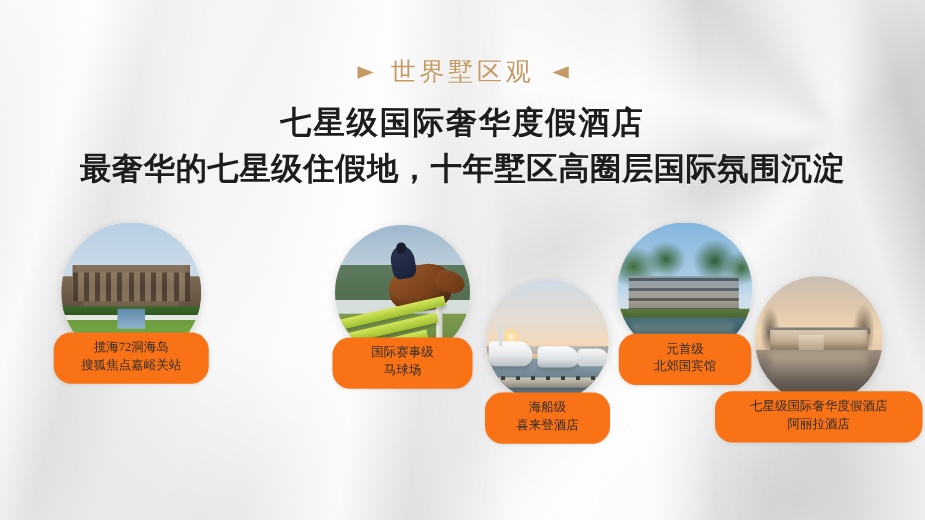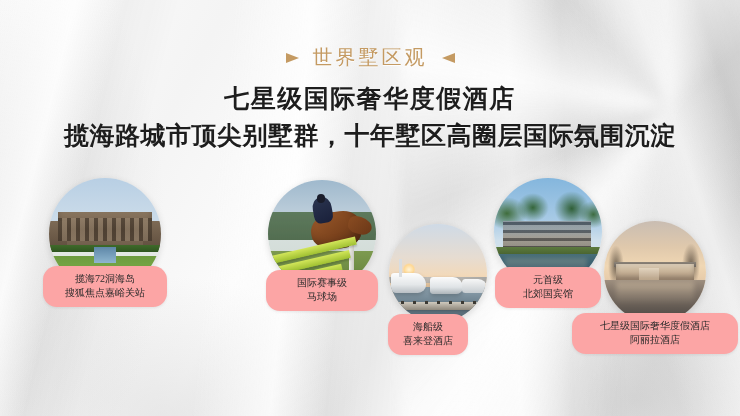--- a/index.html
+++ b/index.html
@@ -91,21 +91,21 @@
   .photo {
     border-radius:50%;
     overflow:hidden;
     position:relative;
     box-shadow:0 2px 7px rgba(0,0,0,.13);
   }
   .photo .layer { position:absolute; inset:0; }
 
   .caption {
     position:absolute;
-    background:#fca5a5;
+    background:#f97316;
     border-radius:14px;
     padding:6px 12px 7px;
     text-align:center;
     color:#2b2b2b;
     font-size:10px;
     line-height:14px;
     white-space:nowrap;
     box-shadow:0 1px 3px rgba(0,0,0,.08);
   }
   .caption .c1 { display:block; }
@@ -262,21 +262,21 @@
   <div class="silk-sheen"></div>
 
   <div class="eyebrow">
     <span class="tri tri-l"></span>
     <span class="eyebrow-text">世界墅区观</span>
     <span class="tri tri-r"></span>
   </div>
 
   <div class="headline">
     <div class="h-line1">七星级国际奢华度假酒店</div>
-    <div class="h-line2">揽海路城市顶尖别墅群，十年墅区高圈层国际氛围沉淀</div>
+    <div class="h-line2">最奢华的七星级住假地，十年墅区高圈层国际氛围沉淀</div>
   </div>
 
   <div class="circles">
 
     <div class="node" style="left:49px; top:178px;">
       <div class="photo ph1" style="width:112px;height:112px;">
         <div class="layer sky"></div>
           <div class="lawn layer" style="inset:auto 0 0 0;height:30%;"></div>
         <div class="bldg"></div>
           <div class="bldgL"></div>
@@ -318,21 +318,21 @@
           <div class="sun"></div>
           <div class="far"></div>
         <div class="water"></div>
         <div class="y1"></div>
           <div class="y1m"></div>
           <div class="y2"></div>
           <div class="y3"></div>
         <div class="dock"></div>
           <div class="bol"></div>
       </div>
-      <div class="caption" style="left:-1px; top:90px; width:80px;">
+      <div class="caption" style="left:-1px; top:90px; width:100px;">
         <span class="c1">海船级</span>
         <span class="c2">喜来登酒店</span>
       </div>
     </div>
 
     <div class="node" style="left:604px; top:221px;">
       <div class="photo ph6" style="width:102px;height:102px;">
         <div class="layer sky"></div>
           <div class="tree1"></div>
           <div class="tree2"></div>

